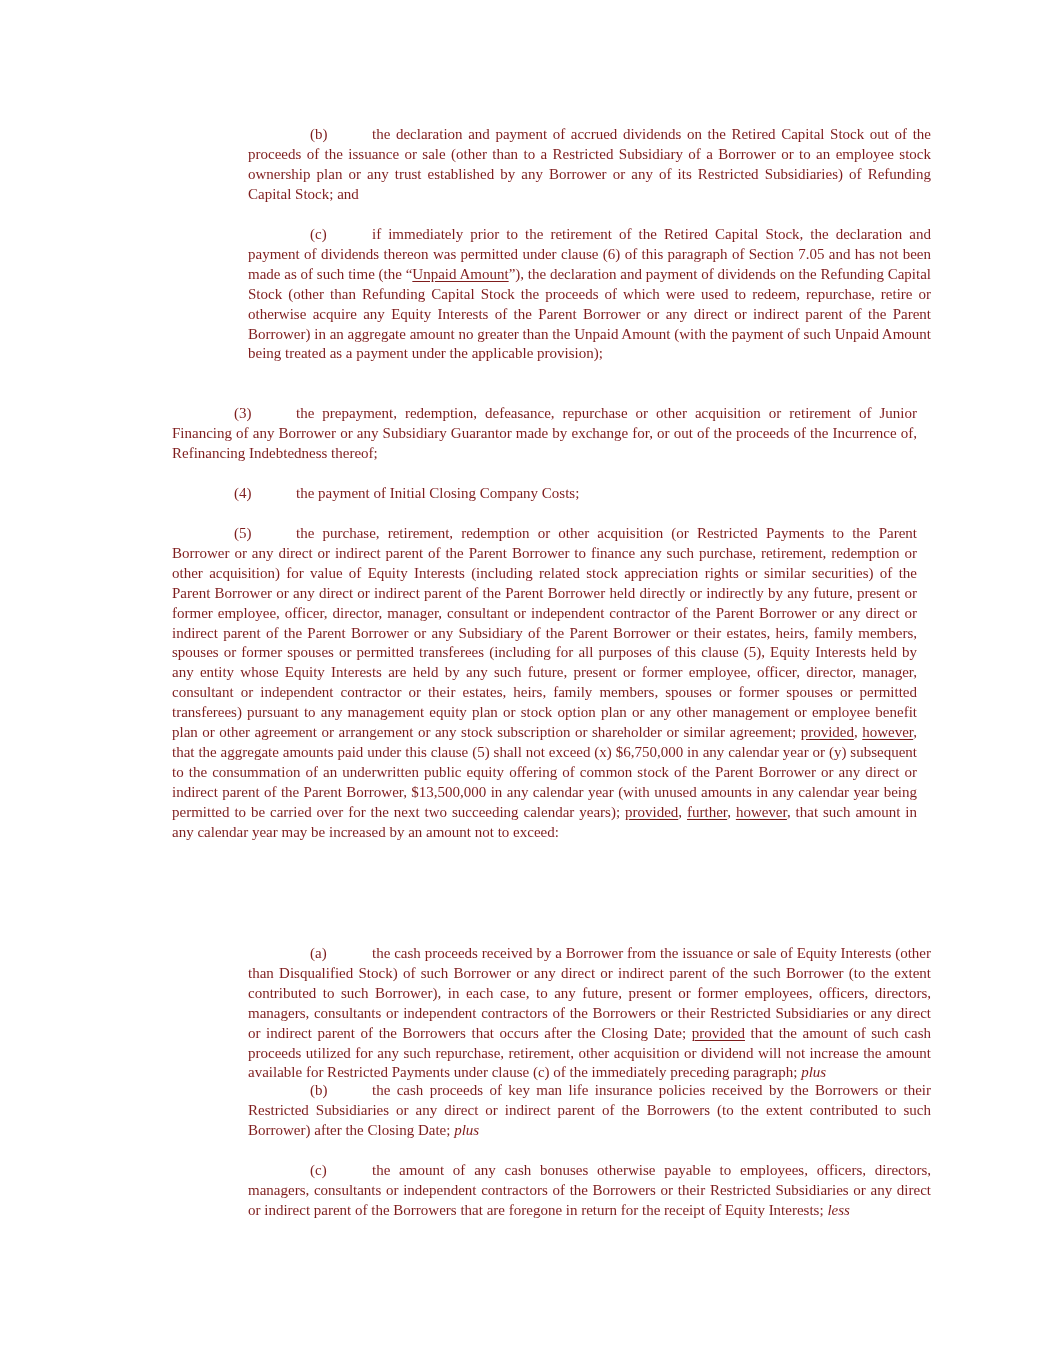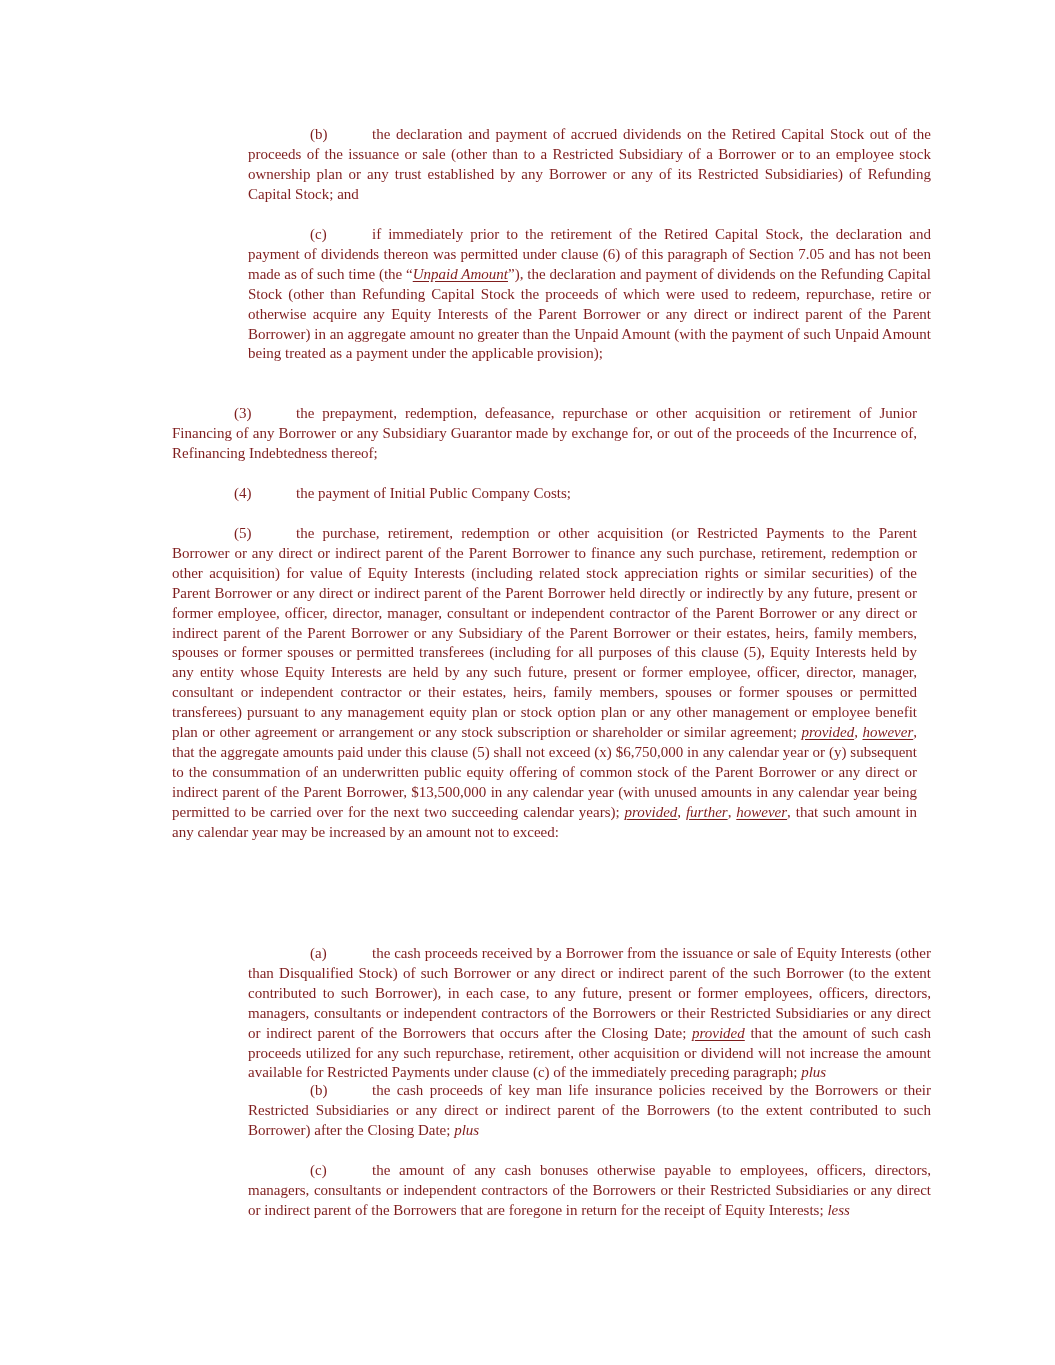--- a/index.html
+++ b/index.html
@@ -19,42 +19,42 @@
     text-align: justify;
     margin: 0;
   }
   .lvl1 { left: 172px; width: 745px; }
   .lvl2 { left: 248px; width: 683px; }
   .label {
     display: inline-block;
   }
   .lvl1 .label { margin-left: 62px; width: 62px; }
   .lvl2 .label { margin-left: 62px; width: 62px; }
-  .u { text-decoration: underline; text-underline-offset: 2px; font-style: italic; }
+  .u { text-decoration: underline; text-underline-offset: 2px; }
   .i { font-style: italic; }
 </style>
 </head>
 <body>
 
 <div class="page">
 
   <p class="para lvl2" style="top:125px;">
     <span class="label">(b)</span><span class="body"><span>the declaration and payment of accrued dividends on the Retired Capital Stock out of the proceeds of the issuance or sale (other than to a Restricted Subsidiary of a Borrower or to an employee stock ownership plan or any trust established by any Borrower or any of its Restricted Subsidiaries) of Refunding Capital Stock; and</span></span>
   </p>
 
   <p class="para lvl2" style="top:225px;">
     <span class="label">(c)</span><span class="body"><span>if immediately prior to the retirement of the Retired Capital Stock, the declaration and payment of dividends thereon was permitted under clause (6) of this paragraph of Section 7.05 and has not been made as of such time (the “</span><span class="u">Unpaid Amount</span><span>”), the declaration and payment of dividends on the Refunding Capital Stock (other than Refunding Capital Stock the proceeds of which were used to redeem, repurchase, retire or otherwise acquire any Equity Interests of the Parent Borrower or any direct or indirect parent of the Parent Borrower) in an aggregate amount no greater than the Unpaid Amount (with the payment of such Unpaid Amount being treated as a payment under the applicable provision);</span></span>
   </p>
 
   <p class="para lvl1" style="top:404px;">
     <span class="label">(3)</span><span class="body"><span>the prepayment, redemption, defeasance, repurchase or other acquisition or retirement of Junior Financing of any Borrower or any Subsidiary Guarantor made by exchange for, or out of the proceeds of the Incurrence of, Refinancing Indebtedness thereof;</span></span>
   </p>
 
   <p class="para lvl1" style="top:484px;">
-    <span class="label">(4)</span><span class="body"><span>the payment of Initial Public Company Costs;</span></span>
+    <span class="label">(4)</span><span class="body"><span>the payment of Initial Closing Company Costs;</span></span>
   </p>
 
   <p class="para lvl1" style="top:524px;">
     <span class="label">(5)</span><span class="body"><span>the purchase, retirement, redemption or other acquisition (or Restricted Payments to the Parent Borrower or any direct or indirect parent of the Parent Borrower to finance any such purchase, retirement, redemption or other acquisition) for value of Equity Interests (including related stock appreciation rights or similar securities) of the Parent Borrower or any direct or indirect parent of the Parent Borrower held directly or indirectly by any future, present or former employee, officer, director, manager, consultant or independent contractor of the Parent Borrower or any direct or indirect parent of the Parent Borrower or any Subsidiary of the Parent Borrower or their estates, heirs, family members, spouses or former spouses or permitted transferees (including for all purposes of this clause (5), Equity Interests held by any entity whose Equity Interests are held by any such future, present or former employee, officer, director, manager, consultant or independent contractor or their estates, heirs, family members, spouses or former spouses or permitted transferees) pursuant to any management equity plan or stock option plan or any other management or employee benefit plan or other agreement or arrangement or any stock subscription or shareholder or similar agreement; </span><span class="u">provided</span><span>, </span><span class="u">however</span><span>, that the aggregate amounts paid under this clause (5) shall not exceed (x) $6,750,000 in any calendar year or (y) subsequent to the consummation of an underwritten public equity offering of common stock of the Parent Borrower or any direct or indirect parent of the Parent Borrower, $13,500,000 in any calendar year (with unused amounts in any calendar year being permitted to be carried over for the next two succeeding calendar years); </span><span class="u">provided</span><span>, </span><span class="u">further</span><span>, </span><span class="u">however</span><span>, that such amount in any calendar year may be increased by an amount not to exceed:</span></span>
   </p>
 
   <p class="para lvl2" style="top:944px;">
     <span class="label">(a)</span><span class="body"><span>the cash proceeds received by a Borrower from the issuance or sale of Equity Interests (other than Disqualified Stock) of such Borrower or any direct or indirect parent of the such Borrower (to the extent contributed to such Borrower), in each case, to any future, present or former employees, officers, directors, managers, consultants or independent contractors of the Borrowers or their Restricted Subsidiaries or any direct or indirect parent of the Borrowers that occurs after the Closing Date; </span><span class="u">provided</span><span> that the amount of such cash proceeds utilized for any such repurchase, retirement, other acquisition or dividend will not increase the amount available for Restricted Payments under clause (c) of the immediately preceding paragraph; </span><span class="i">plus</span></span>
   </p>
 

